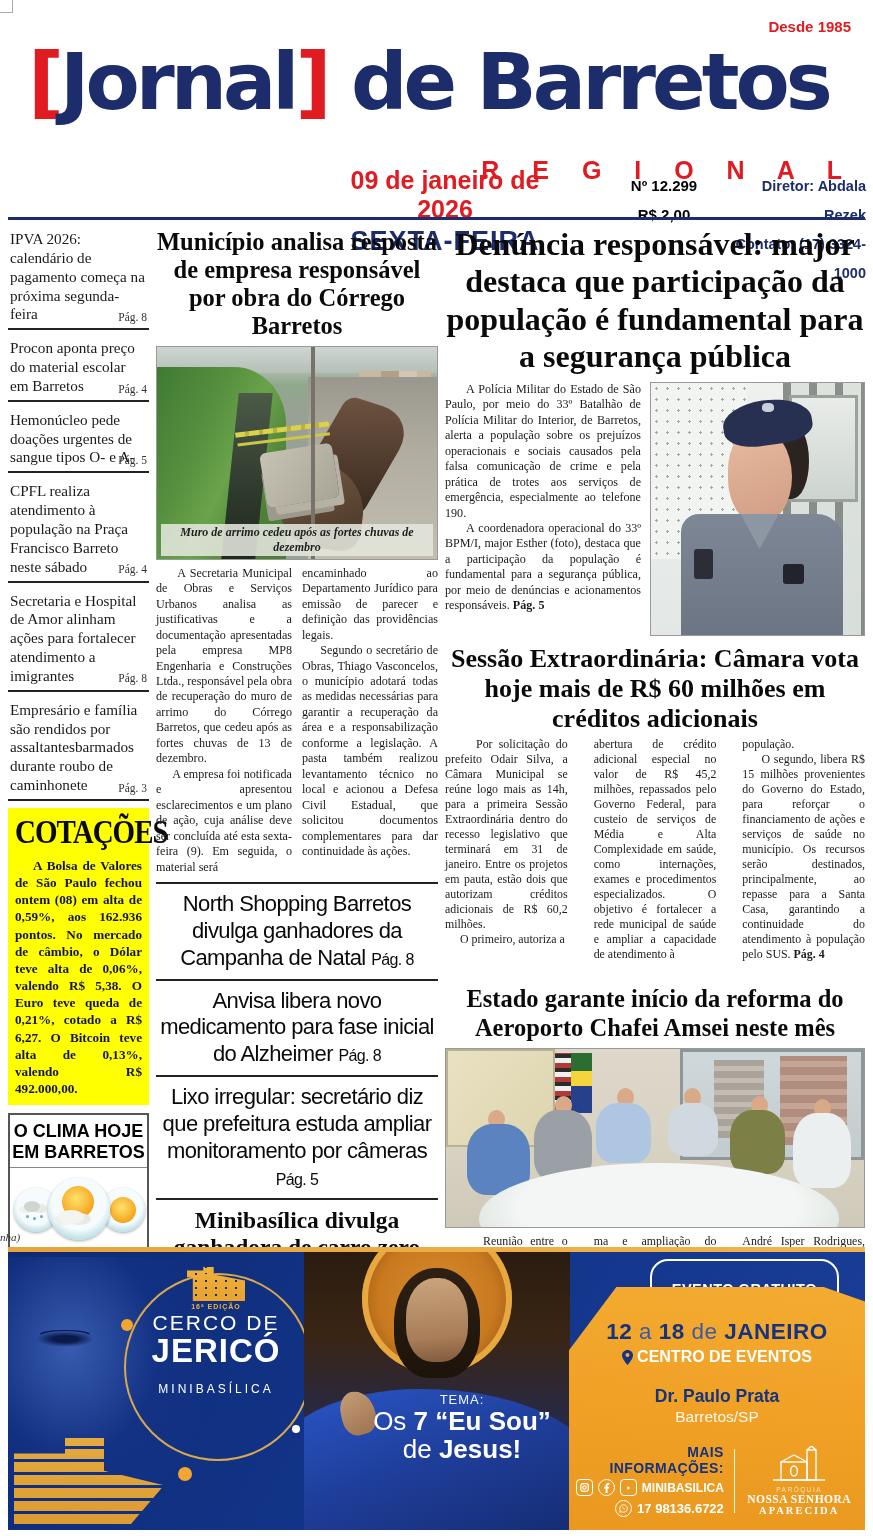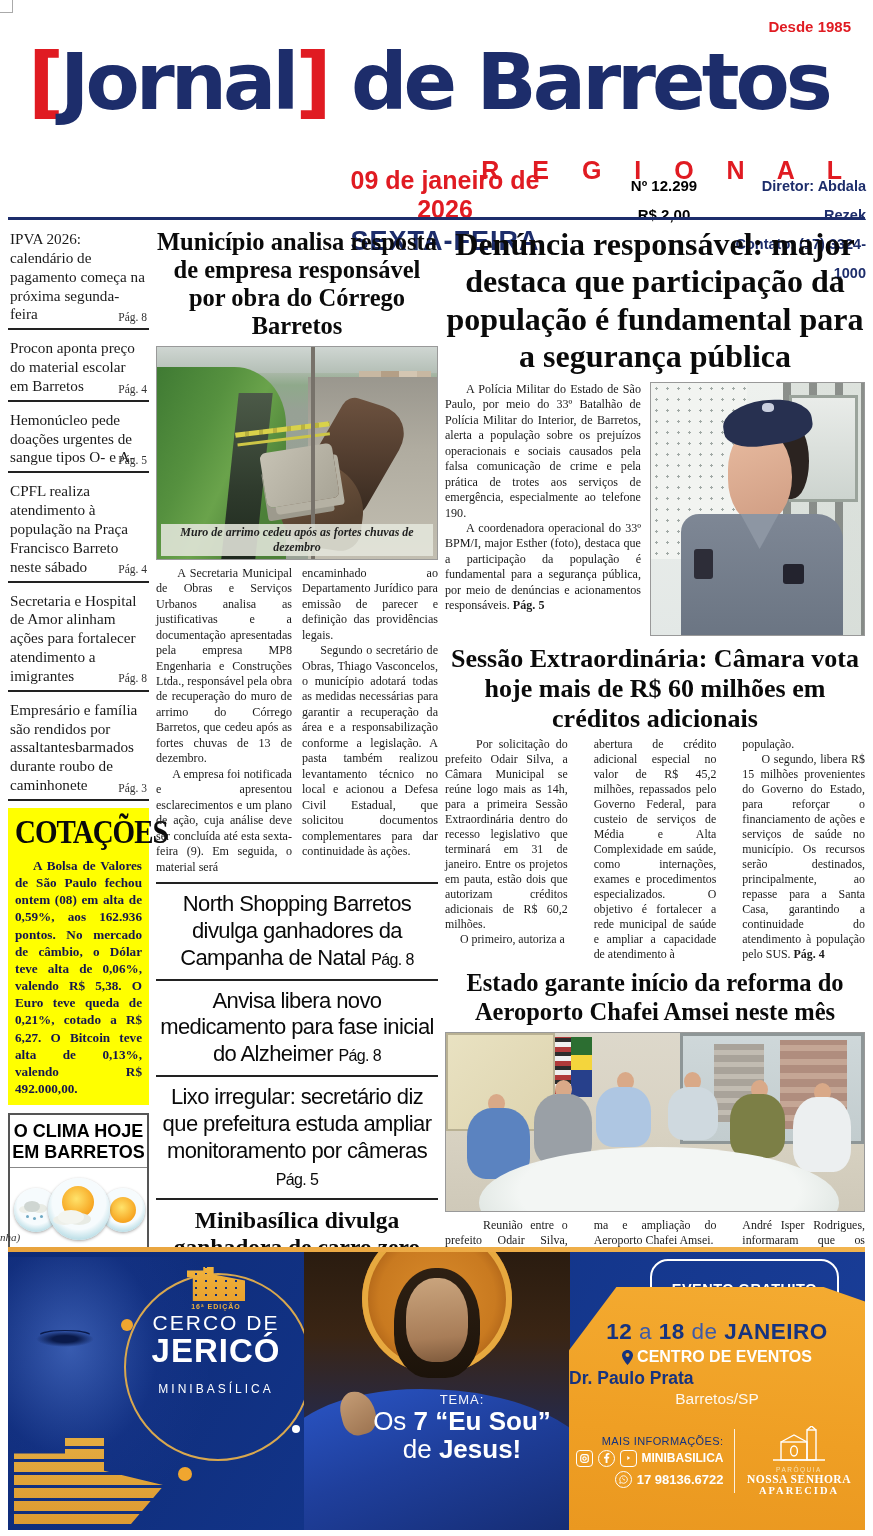--- a/index.html
+++ b/index.html
@@ -127,25 +127,25 @@
   .aj-theme{position:absolute;right:8px;bottom:66px;text-align:center;color:#fff;width:200px;}
   .aj-theme .t0{font-size:13px;letter-spacing:1px;opacity:.95;}
   .aj-theme .t1{font-size:26px;line-height:1.1;}
   .aj-theme .light{font-weight:400;} .aj-theme b{font-weight:800;}
   .ad-pill{position:absolute;right:26px;top:12px;border:2px solid #fff;border-radius:18px;padding:20px 20px;color:#fff;font-weight:800;font-size:14.5px;letter-spacing:.5px;}
   .ad-orange{position:absolute;right:0;top:40px;width:296px;height:243px;background:linear-gradient(185deg,#f4ab31 0%,#ef9f24 60%,#ea9820 100%);clip-path:polygon(16% 0,86% 0,100% 6%,100% 100%,0 100%,0 26%);border-top-left-radius:22px;}
   .ad-orange::before{content:"";position:absolute;left:-40px;top:-10px;width:120px;height:260px;border-left:2px solid rgba(255,255,255,.85);border-radius:50%;transform:rotate(14deg);}
   .ao-date{margin-top:32px;text-align:center;font-size:22.5px;font-weight:800;color:#16337f;letter-spacing:.5px;}
   .ao-date .lt{font-weight:400;color:#3d5aa8;}
   .ao-loc{display:flex;justify-content:center;align-items:center;gap:4px;color:#fff;font-weight:800;font-size:16px;margin-top:3px;}
-  .ao-ven{color:#16337f;font-weight:800;font-size:17.5px;margin-top:2px;}
+  .ao-ven{text-align:center;color:#16337f;font-weight:800;font-size:17.5px;margin-top:20px;}
   .ao-city{text-align:center;color:rgba(255,255,255,.92);font-weight:400;font-size:15.5px;margin-top:1px;}
   .ao-bottom{display:flex;align-items:center;justify-content:flex-end;gap:10px;margin-top:18px;padding-right:12px;}
   .ao-info{text-align:right;}
-  .ao-mi{color:#16337f;font-weight:400;font-size:11px;letter-spacing:.4px;}
+  .ao-mi{color:#16337f;font-weight:700;font-size:14px;letter-spacing:.4px;}
   .ao-social{display:flex;align-items:center;justify-content:flex-end;gap:5px;margin-top:3px;color:#fff;font-weight:800;font-size:12px;}
   .ao-phone{display:flex;align-items:center;justify-content:flex-end;gap:5px;margin-top:4px;color:#fff;font-weight:800;font-size:13px;}
   .icon-sq{width:15px;height:15px;border:1.6px solid #fff;border-radius:4px;display:inline-flex;align-items:center;justify-content:center;}
   .ao-sep{width:1.5px;height:64px;background:rgba(255,255,255,.85);}
   .ao-parish{text-align:center;color:#fff;width:108px;}
   .ao-parish .p0{font-size:6.5px;letter-spacing:1.5px;color:#f7e3b5;}
   .ao-parish .p1{font-family:"Liberation Serif",serif;font-weight:700;font-size:11.5px;letter-spacing:.5px;}
   .ao-parish .p2{font-family:"Liberation Serif",serif;font-weight:700;font-size:10.5px;letter-spacing:2px;}
   .margin-note{position:absolute;left:0px;top:1231px;font-family:"Liberation Serif",serif;font-style:italic;font-size:11px;color:#333;}
   svg{display:block;}
@@ -285,21 +285,21 @@
 
     <div class="h-serif" style="font-size:26px;line-height:1.15;margin-top:8px;">Sessão Extraordinária: Câmara vota hoje mais de R$ 60 milhões em créditos adicionais</div>
     <div class="cols3" style="margin-top:4px;">
       <div class="story-body body-sm">     Por solicitação do prefeito Odair Silva, a Câmara Municipal se reúne logo mais as 14h, para a primeira Sessão Extraordinária dentro do recesso legislativo que terminará em 31 de janeiro. Entre os projetos em pauta, estão dois que autorizam créditos adicionais de R$ 60,2 milhões.
      O primeiro, autoriza a</div>
       <div class="story-body body-sm">abertura de crédito adicional especial no valor de R$ 45,2 milhões, repassados pelo Governo Federal, para custeio de serviços de Média e Alta Complexidade em saúde, como internações, exames e procedimentos especializados. O objetivo é fortalecer a rede municipal de saúde e ampliar a capacidade de atendimento à</div>
       <div class="story-body body-sm"><span>população.
      O segundo, libera R$ 15 milhões provenientes do Governo do Estado, para reforçar o financiamento de ações e serviços de saúde no município. Os recursos serão destinados, principalmente, ao repasse para a Santa Casa, garantindo a continuidade do atendimento à população pelo SUS. </span><b class="pgref">Pág. 4</b></div>
     </div>
 
-    <div class="h-serif" style="font-size:24.5px;line-height:1.18;margin-top:7px;">Estado garante início da reforma do Aeroporto Chafei Amsei neste mês</div>
+    <div class="h-serif" style="font-size:24.5px;line-height:1.18;margin-top:23px;">Estado garante início da reforma do Aeroporto Chafei Amsei neste mês</div>
     <div class="photo ph-meeting">
       <div class="mt-map"></div>
         <div class="mt-win"></div>
         <div class="mt-bldg"></div>
         <div class="mt-bldg2"></div>
       <div class="mt-flag2"></div>
         <div class="mt-flag1"></div>
       <div class="mt-head" style="left:10%;top:34%;"></div>
         <div class="mt-man" style="left:5%;top:42%;width:15%;height:40%;background:#5b83c0;"></div>
       <div class="mt-head" style="left:26%;top:26%;"></div>

